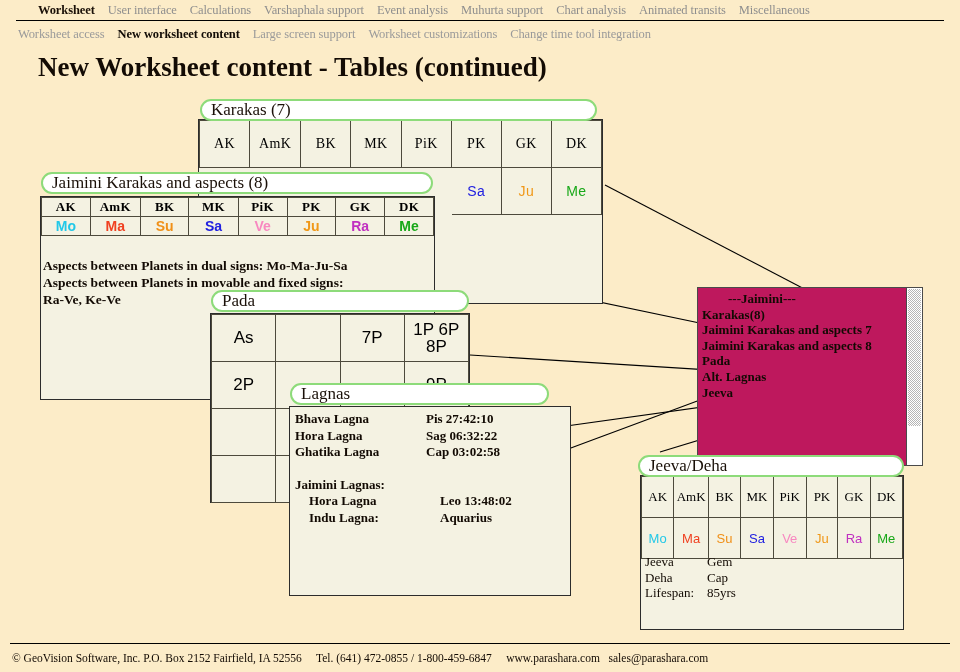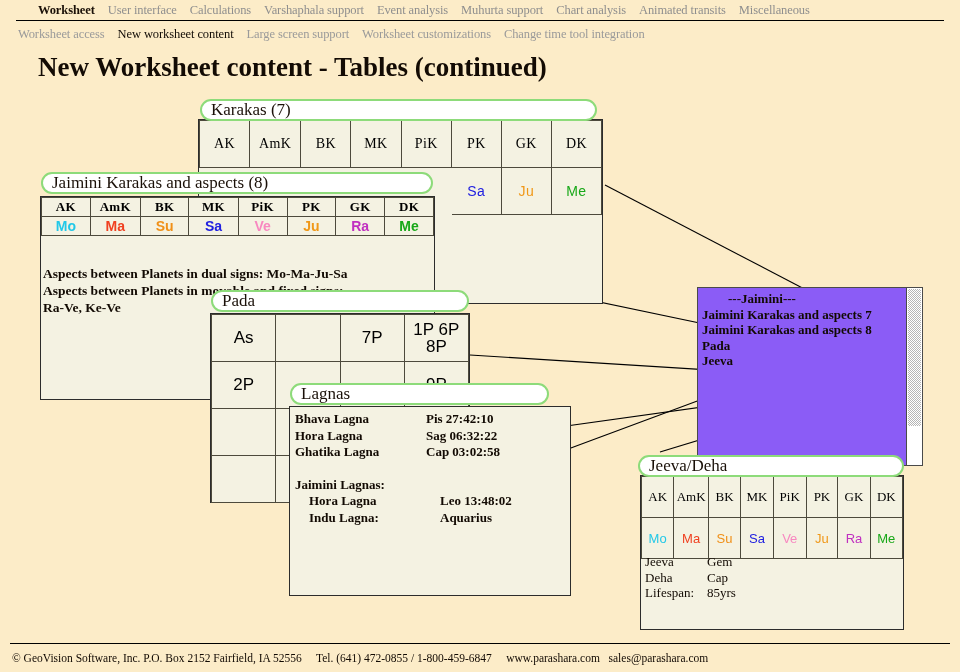--- a/index.html
+++ b/index.html
@@ -58,21 +58,21 @@
   .nav2-item {
     font-family: "Liberation Serif", serif;
     font-size: 12.5px;
     color: #9a9a9a;
     margin-right: 13px;
     white-space: nowrap;
     letter-spacing: -0.1px;
   }
   .nav2-item.active {
     color: #120c06;
-    font-weight: normal;
+    font-weight: bold;
   }
 
   
   #page-title {
     position: absolute;
     left: 38px; top: 52px;
     font-family: "Liberation Serif", serif;
     font-size: 27px;
     color: #130b04;
     white-space: nowrap;
@@ -127,21 +127,21 @@
   
   #jk8-win { left: 40px; top: 196px; width: 395px; height: 204px; }
   #jk8-title { left: 41px; top: 172px; width: 392px; }
   #jk8-table { position:absolute; left:0; top:0; }
   #jk8-table td { height: 16px; width: 48.8px; font-size: 13px; }
   #jk8-table td.hdr { font-weight: bold; letter-spacing: 0.3px; }
   #jk8-table td.val { font-family: "Liberation Sans", sans-serif; font-size: 14px; font-weight: bold; }
   #jk8-table td.filler { height: 30px; border-left-color:#f4f2e2; border-right-color:#f4f2e2; border-bottom-color:#f4f2e2; }
   #jk8-notes {
     position: absolute;
-    left: 2px; top: 68px;
+    left: 2px; top: 60px;
     width: 390px;
     font-family: "Liberation Serif", serif;
     font-size: 13.5px;
     font-weight: bold;
     color: #120a03;
     line-height: 17px;
     white-space: nowrap;
   }
 
   
@@ -168,21 +168,21 @@
   .lag-label { width: 131px; }
   .lag-val { }
   .lag-gap { height: 16px; }
   .lag-indent { padding-left: 14px; }
 
   
   #jaimini-list {
     position: absolute;
     left: 697px; top: 287px;
     width: 226px; height: 179px;
-    background: #8b5cf6;
+    background: #be185d;
     border: 1px solid #4a4a4a;
     box-sizing: border-box;
     overflow: hidden;
   }
   #jaimini-list-inner {
     position: absolute;
     left: 4px; top: 3px;
     font-family: "Liberation Serif", serif;
     font-size: 13px;
     font-weight: bold;
@@ -382,23 +382,25 @@
 </div>
 
 <div class="win-title" id="lagnas-title">Lagnas</div>
 <div class="win" id="lagnas-win">
   <div id="lagnas-body"><div class="lag-row"><div class="lag-label">Bhava Lagna</div><div class="lag-val">Pis 27:42:10</div></div><div class="lag-row"><div class="lag-label">Hora Lagna</div><div class="lag-val">Sag 06:32:22</div></div><div class="lag-row"><div class="lag-label">Ghatika Lagna</div><div class="lag-val">Cap 03:02:58</div></div><div class="lag-gap"></div><div>Jaimini Lagnas:</div><div class="lag-row"><div class="lag-label lag-indent">Hora Lagna</div><div class="lag-val">Leo 13:48:02</div></div><div class="lag-row"><div class="lag-label lag-indent">Indu Lagna:</div><div class="lag-val">Aquarius</div></div></div>
 </div>
 
 <div id="jaimini-list">
   <div id="jaimini-list-inner">
       <div class="jl-head">---Jaimini---</div>
+      <div>Karakas(8)</div>
       <div>Jaimini Karakas and aspects 7</div>
       <div>Jaimini Karakas and aspects 8</div>
       <div>Pada</div>
+      <div>Alt. Lagnas</div>
       <div>Jeeva</div>
     </div>
   <div id="jaimini-scroll">
     <div id="jaimini-scroll-thumb"></div>
   </div>
 </div>
 
 <div class="win-title" id="jeeva-title">Jeeva/Deha</div>
 <div class="win" id="jeeva-win">
   <table class="grid" id="jeeva-table">

